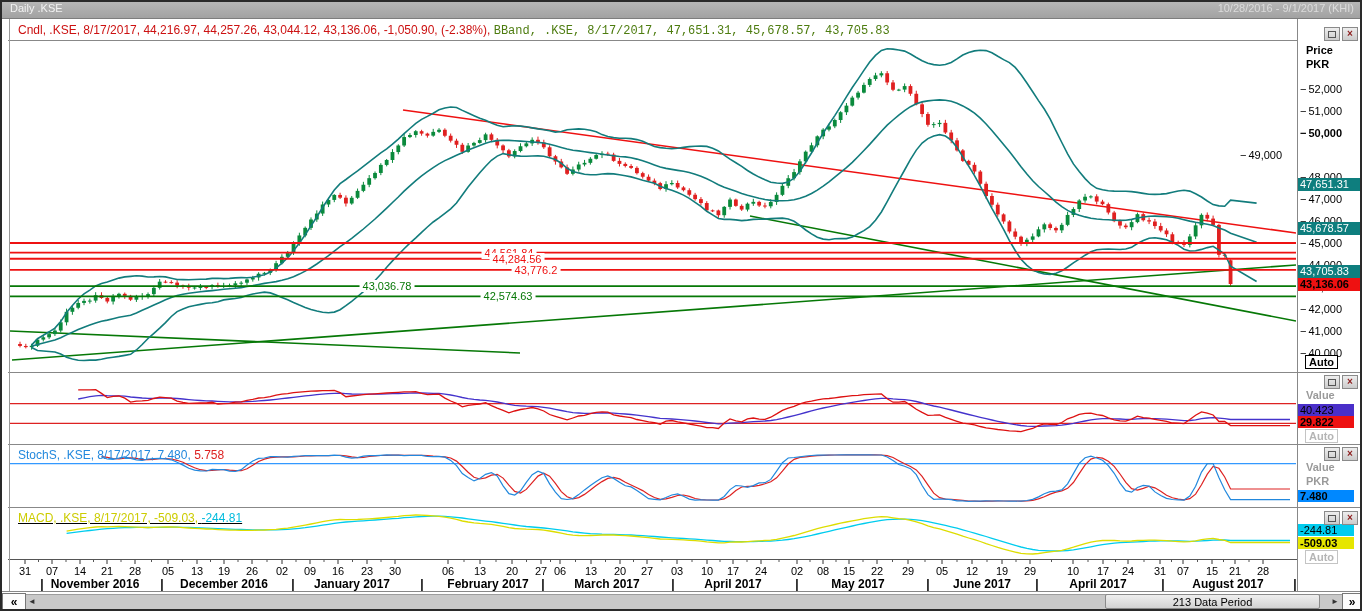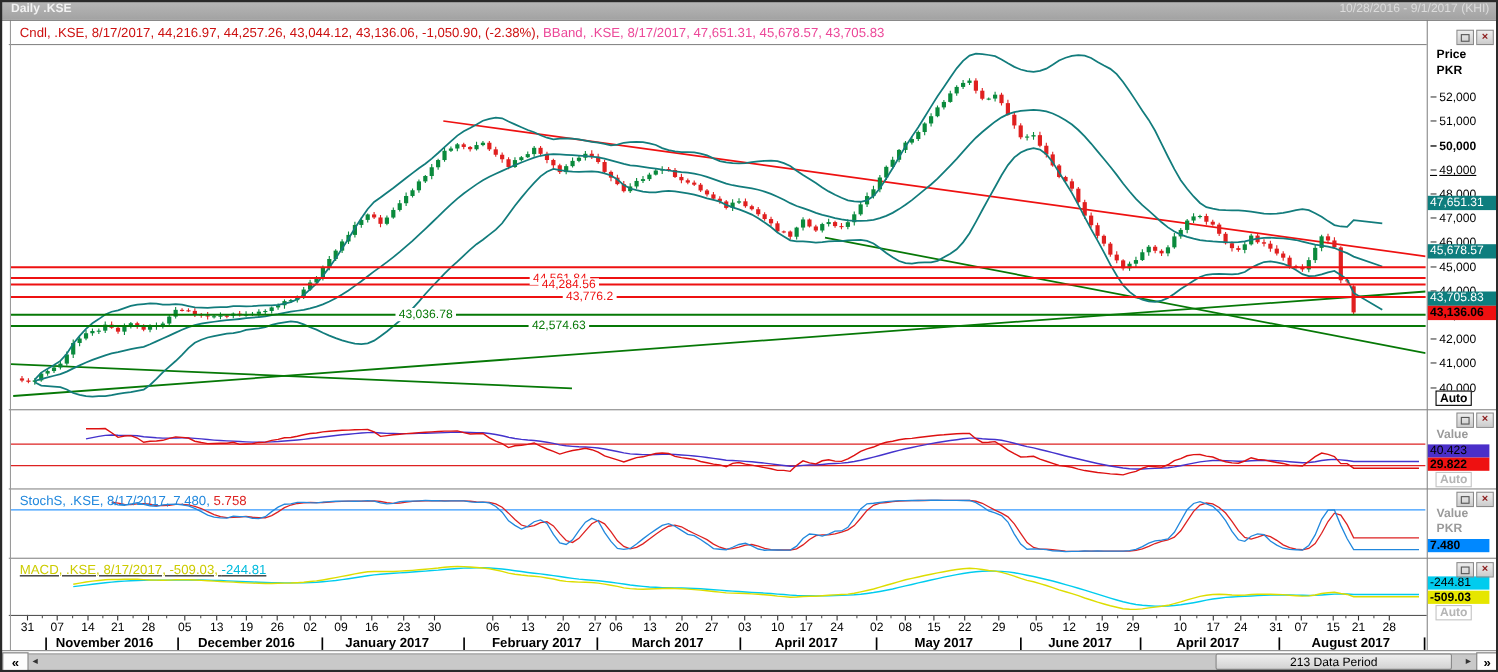--- a/index.html
+++ b/index.html
@@ -1,21 +1,21 @@
 <!DOCTYPE html>
 <html><head>
 <meta charset="utf-8">
 <style>
   html,body{margin:0;padding:0;background:#e8e8e8;}
   #app{position:relative;width:1362px;height:611px;background:#fff;overflow:hidden;
        font-family:"Liberation Sans","DejaVu Sans",sans-serif;}
   .frame{position:absolute;inset:0;border:2px solid #2a2a2a;pointer-events:none;z-index:50;}
   .titlebar{position:absolute;left:0;top:0;width:100%;height:18px;
     background:linear-gradient(#b9b9b9,#a2a2a2);border-bottom:1px solid #7d7d7d;z-index:40;}
-  .titlebar .title{position:absolute;left:10px;top:2px;font-size:11px;font-weight:bold;color:#f2f2f2;}
+  .titlebar .title{position:absolute;left:10px;top:2px;font-size:11px;font-weight:normal;color:#f2f2f2;}
   .titlebar .range{position:absolute;right:8px;top:2px;font-size:11px;color:#dcdcdc;}
   .legend{position:absolute;font-size:12px;white-space:nowrap;z-index:6;background:rgba(255,255,255,0);}
   #legend-main{left:18px;top:23px;}
   #legend-rsi{left:18px;top:376px;}
   #legend-stoch{left:18px;top:448px;}
   #legend-macd{left:18px;top:511px;text-decoration:underline;}
   svg#chart-svg{position:absolute;left:0;top:0;z-index:1;}
   #overlays{position:absolute;inset:0;z-index:3;pointer-events:none;}
   .ptick{position:absolute;font-size:11px;color:#000;white-space:nowrap;}
   .ptick .dash{margin-right:2px;}
@@ -1031,21 +1031,21 @@
     </svg>
   <div id="overlays">
       <div class="lvl-label" style="left: 509px; top: 252.64px; color: rgb(238, 17, 17);">44,561.84</div>
       <div class="lvl-label" style="left: 517px; top: 258.74px; color: rgb(238, 17, 17);">44,284.56</div>
       <div class="lvl-label" style="left: 536px; top: 269.924px; color: rgb(238, 17, 17);">43,776.2</div>
       <div class="lvl-label" style="left: 387px; top: 286.191px; color: rgb(6, 120, 6);">43,036.78</div>
       <div class="lvl-label" style="left: 508px; top: 296.358px; color: rgb(6, 120, 6);">42,574.63</div>
       <div class="ptick" style="left: 1300px; top: 83px; font-weight: normal;"><span class="dash">−</span>52,000</div>
       <div class="ptick" style="left: 1300px; top: 105px; font-weight: normal;"><span class="dash">−</span>51,000</div>
       <div class="ptick" style="left: 1300px; top: 127px; font-weight: bold;"><span class="dash">−</span>50,000</div>
-      <div class="ptick" style="left: 1300px; top: 149px; font-weight: normal; text-decoration: underline;"><span class="dash">−</span>49,000</div>
+      <div class="ptick" style="left: 1240px; top: 149px; font-weight: normal;"><span class="dash">−</span>49,000</div>
       <div class="ptick" style="left: 1300px; top: 171px; font-weight: normal;"><span class="dash">−</span>48,000</div>
       <div class="ptick" style="left: 1300px; top: 193px; font-weight: normal;"><span class="dash">−</span>47,000</div>
       <div class="ptick" style="left: 1300px; top: 215px; font-weight: normal;"><span class="dash">−</span>46,000</div>
       <div class="ptick" style="left: 1300px; top: 237px; font-weight: normal;"><span class="dash">−</span>45,000</div>
       <div class="ptick" style="left: 1300px; top: 259px; font-weight: normal;"><span class="dash">−</span>44,000</div>
       <div class="ptick" style="left: 1300px; top: 281px; font-weight: normal;"><span class="dash">−</span>43,000</div>
       <div class="ptick" style="left: 1300px; top: 303px; font-weight: normal;"><span class="dash">−</span>42,000</div>
       <div class="ptick" style="left: 1300px; top: 325px; font-weight: normal;"><span class="dash">−</span>41,000</div>
       <div class="ptick" style="left: 1300px; top: 347px; font-weight: normal;"><span class="dash">−</span>40,000</div>
       <div class="ptag" style="top: 178.171px; background: rgb(14, 126, 126); color: rgb(255, 255, 255); font-weight: normal;">47,651.31</div>
@@ -1125,21 +1125,21 @@
 
   <div class="hline" style="left:8px;top:40px;width:1289px;"></div>
   <div class="hline" style="left:8px;top:372px;width:1354px;"></div>
   <div class="hline" style="left:8px;top:444px;width:1354px;"></div>
   <div class="hline" style="left:8px;top:507px;width:1354px;"></div>
   <div class="hline" style="left:8px;top:559px;width:1289px;border-top-color:#555;"></div>
   <div class="hline" style="left:0px;top:591px;width:1362px;"></div>
   <div class="vline" style="left:9px;top:18px;height:573px;"></div>
   <div class="vline" style="left:1297px;top:18px;height:573px;border-left-color:#888;"></div>
 
-  <div class="legend" id="legend-main"><span style="color: rgb(204, 17, 17);">Cndl, .KSE, 8/17/2017, 44,216.97, 44,257.26, 43,044.12, 43,136.06, -1,050.90, (-2.38%), </span><span style="color: #ec4899;">BBand, .KSE, 8/17/2017, 47,651.31, 45,678.57, 43,705.83</span></div>
+  <div class="legend" id="legend-main"><span style="color: rgb(204, 17, 17);">Cndl, .KSE, 8/17/2017, 44,216.97, 44,257.26, 43,044.12, 43,136.06, -1,050.90, (-2.38%), </span><span style="color: #4d7c0f; font-family: Liberation Mono, monospace;">BBand, .KSE, 8/17/2017, 47,651.31, 45,678.57, 43,705.83</span></div>
   <div class="legend" id="legend-stoch"><span style="color: rgb(34, 136, 221);">StochS, .KSE, 8/17/2017, 7.480, </span><span style="color: rgb(221, 34, 34);">5.758</span></div>
   <div class="legend" id="legend-macd"><span style="color: rgb(204, 204, 0);">MACD, .KSE, 8/17/2017, -509.03, </span><span style="color: rgb(0, 187, 221);">-244.81</span></div>
 
   <div class="winbtns" style="left:1324px;top:27px;">
     <div class="wbtn">
         <span class="sq"></span>
       </div>
     <div class="wbtn close">
         <span>×</span>
       </div>

